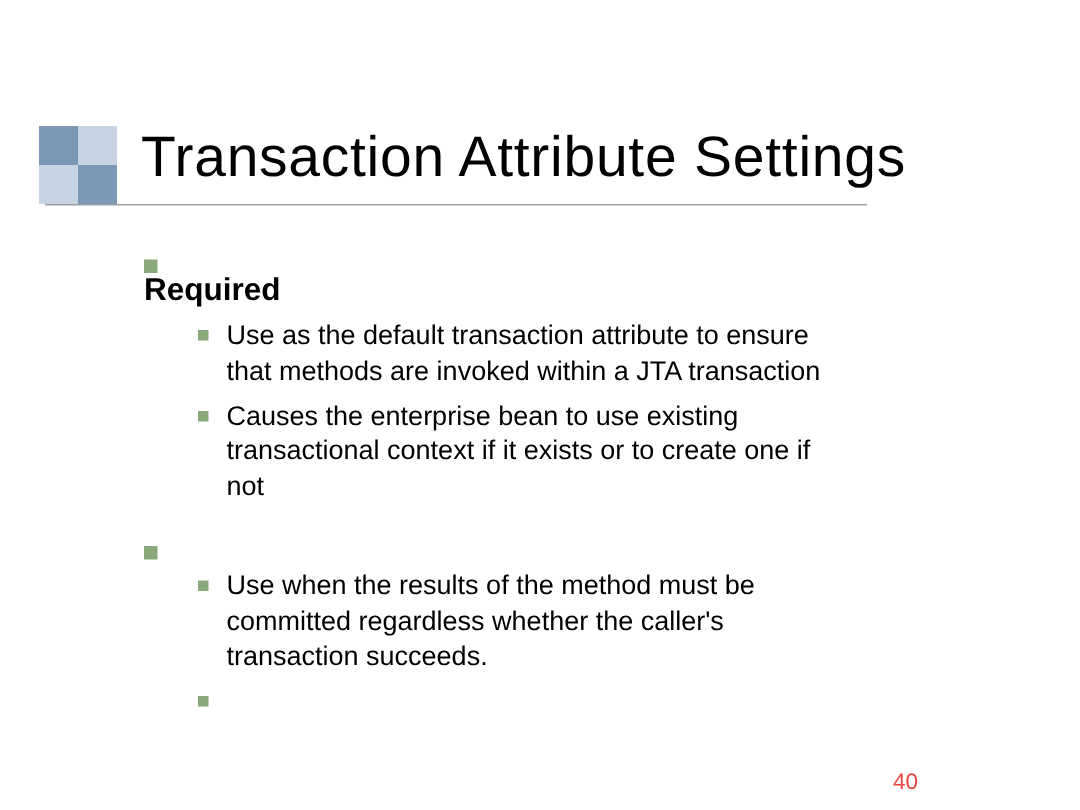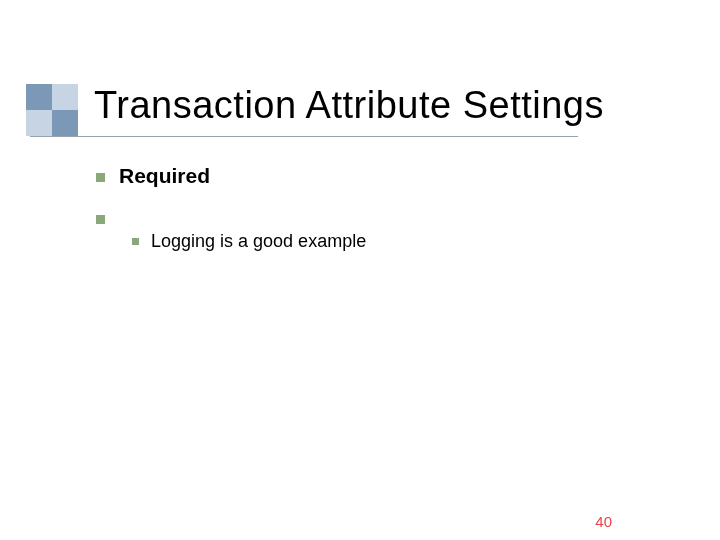--- a/index.html
+++ b/index.html
@@ -19,21 +19,21 @@
 
   .title { position: absolute; left: 94px; top: 84px; font-size: 38px; letter-spacing: 0.5px; font-weight: 400; }
 
   .content { position: absolute; left: 96px; top: 158px; right: 60px; }
 
   .bullet-row { display: flex; align-items: flex-start; margin-top: 6px; }
   .bullet-row .sq-bullet { flex: 0 0 auto; width: 9px; height: 9px; background: #8aa87a; margin-top: 9px; margin-right: 14px; }
   .bullet-row.sub .sq-bullet { width: 7px; height: 7px; margin-top: 8px; margin-right: 12px; }
 
   .l1 { font-size: 21px; font-weight: 700; }
-  .l1-wrap { margin-bottom: 6px; }
+  .l1-wrap { margin-bottom: 6px; flex-direction: column; }
 
   .l2-list { margin-left: 36px; margin-bottom: 18px; }
   .l2 { font-size: 18px; line-height: 1.32; font-weight: 400; }
   .l2-row { margin-bottom: 2px; }
 
   .page-num { position: absolute; right: 12px; bottom: 10px; font-size: 15px; color: #ef4444; }
 </style>
 </head>
 <body>
 
@@ -50,29 +50,40 @@
 
   <div class="title">Transaction Attribute Settings</div>
 
   <div class="content">
 
     <div class="bullet-row l1-wrap">
       <div class="sq-bullet"></div>
       <div class="l1">Required</div>
     </div>
     <div class="l2-list">
+      <div class="bullet-row sub l2-row">
+        <div class="sq-bullet"></div>
+        <div class="l2">Use as the default transaction attribute to ensure that methods are invoked within a JTA transaction</div>
+      </div>
+      <div class="bullet-row sub l2-row">
+        <div class="sq-bullet"></div>
+        <div class="l2">Causes the enterprise bean to use existing transactional context if it exists or to create one if not</div>
+      </div>
     </div>
 
     <div class="bullet-row l1-wrap">
       <div class="sq-bullet"></div>
     </div>
     <div class="l2-list">
       <div class="bullet-row sub l2-row">
         <div class="sq-bullet"></div>
-        <div class="l2">Logging is a good example</div>
+        <div class="l2">Use when the results of the method must be committed regardless whether the caller's transaction succeeds.</div>
+      </div>
+      <div class="bullet-row sub l2-row">
+        <div class="sq-bullet"></div>
       </div>
     </div>
 
   </div>
 
   <div class="page-num">40</div>
 
 </div>
 
 </body></html>

